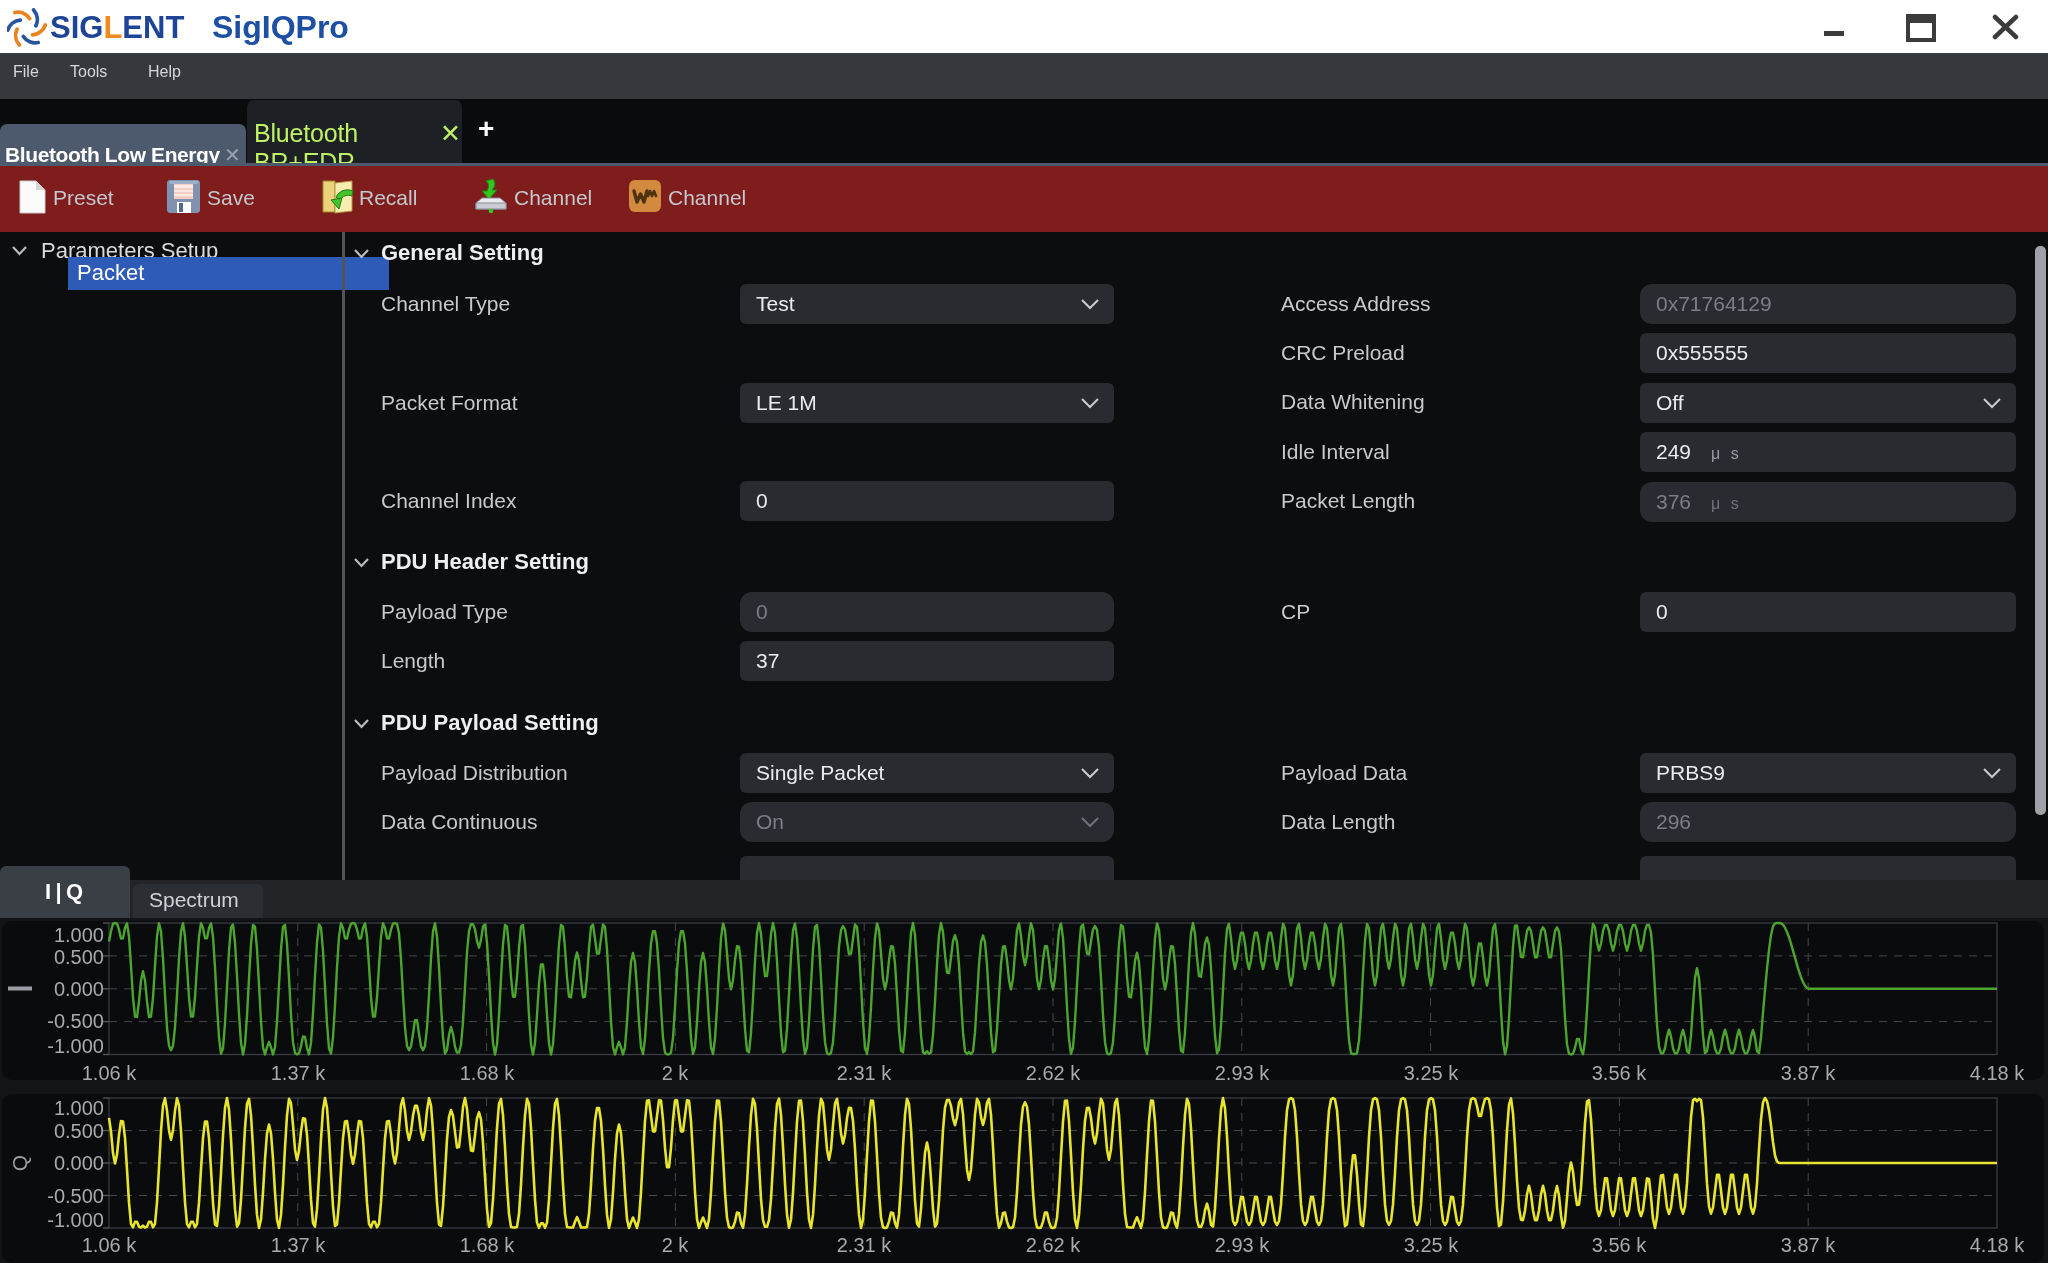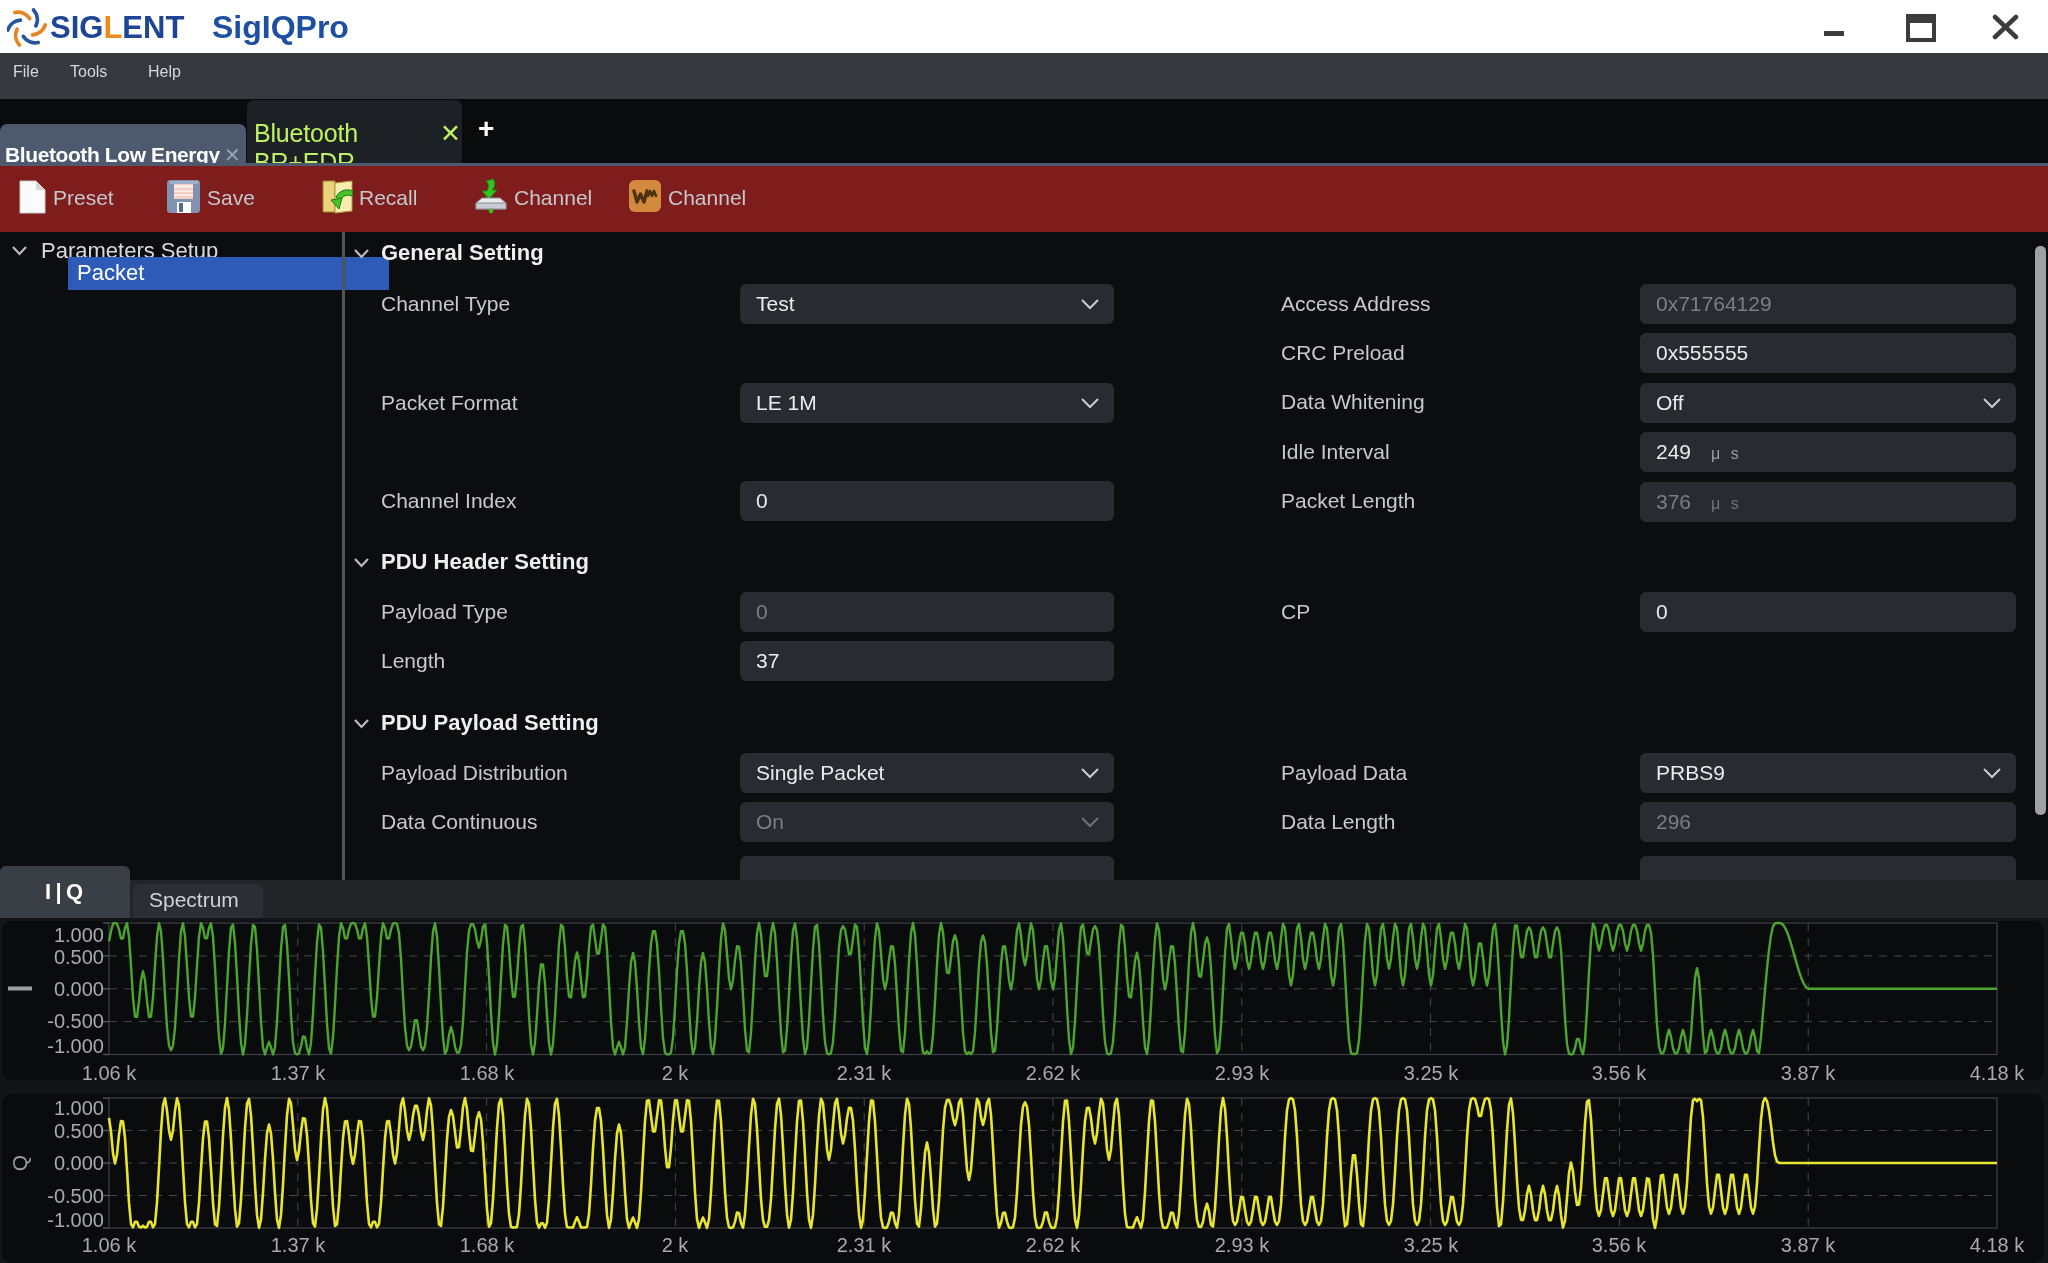--- a/index.html
+++ b/index.html
@@ -32,21 +32,21 @@
   .treelbl { left:41px; top:238px; font-size:22px; color:#d8dade; }
   #packet { left:68px; top:257px; width:321px; height:33px; background:#2e5bb7; }
   #packet span { position:absolute; left:9px; top:3px; font-size:22px; color:#ffffff; }
   .sect { position:absolute; left:381px; font-weight:bold; font-size:22px; color:#edeff1; }
   .flabel { position:absolute; font-size:21px; color:#c6c9cd; }
   .field { position:absolute; width:374px; height:40px; background:#292b30; border-radius:6px; font-size:21px; color:#e9ebed; }
   .field .v { position:absolute; left:16px; top:8px; }
   .field.c2 { left:1640px; width:376px; }
   .field.c1 { left:740px; }
   .field .us { font-size:16px; color:#9a9da3; margin-left:20px; letter-spacing:3px; }
-  .dis { color:#7b7e85; }
+  .dis { color:#7b7e85;border-radius:12px; }
   .dis .us { color:#6f7278; }
   .dchev { position:absolute; right:14px; top:13px; width:20px; height:14px; }
   #scrollbar { left:2035px; top:246px; width:11px; height:569px; background:#a0a1a7; border-radius:5px; }
   
   #ctabbar { left:0; top:880px; width:2048px; height:38px; background:#222428; }
   #iqtab { left:0; top:866px; width:130px; height:52px; background:#3a3e45; border-radius:6px 6px 0 0; }
   #iqtab b { position:absolute; left:45px; top:13px; font-size:22px; color:#ffffff; }
   #spectab { left:133px; top:884px; width:130px; height:34px; background:#2b2e33; border-radius:6px 6px 0 0; }
   #spectab span { position:absolute; left:16px; top:4px; font-size:21px; color:#ced2d6; }
   

